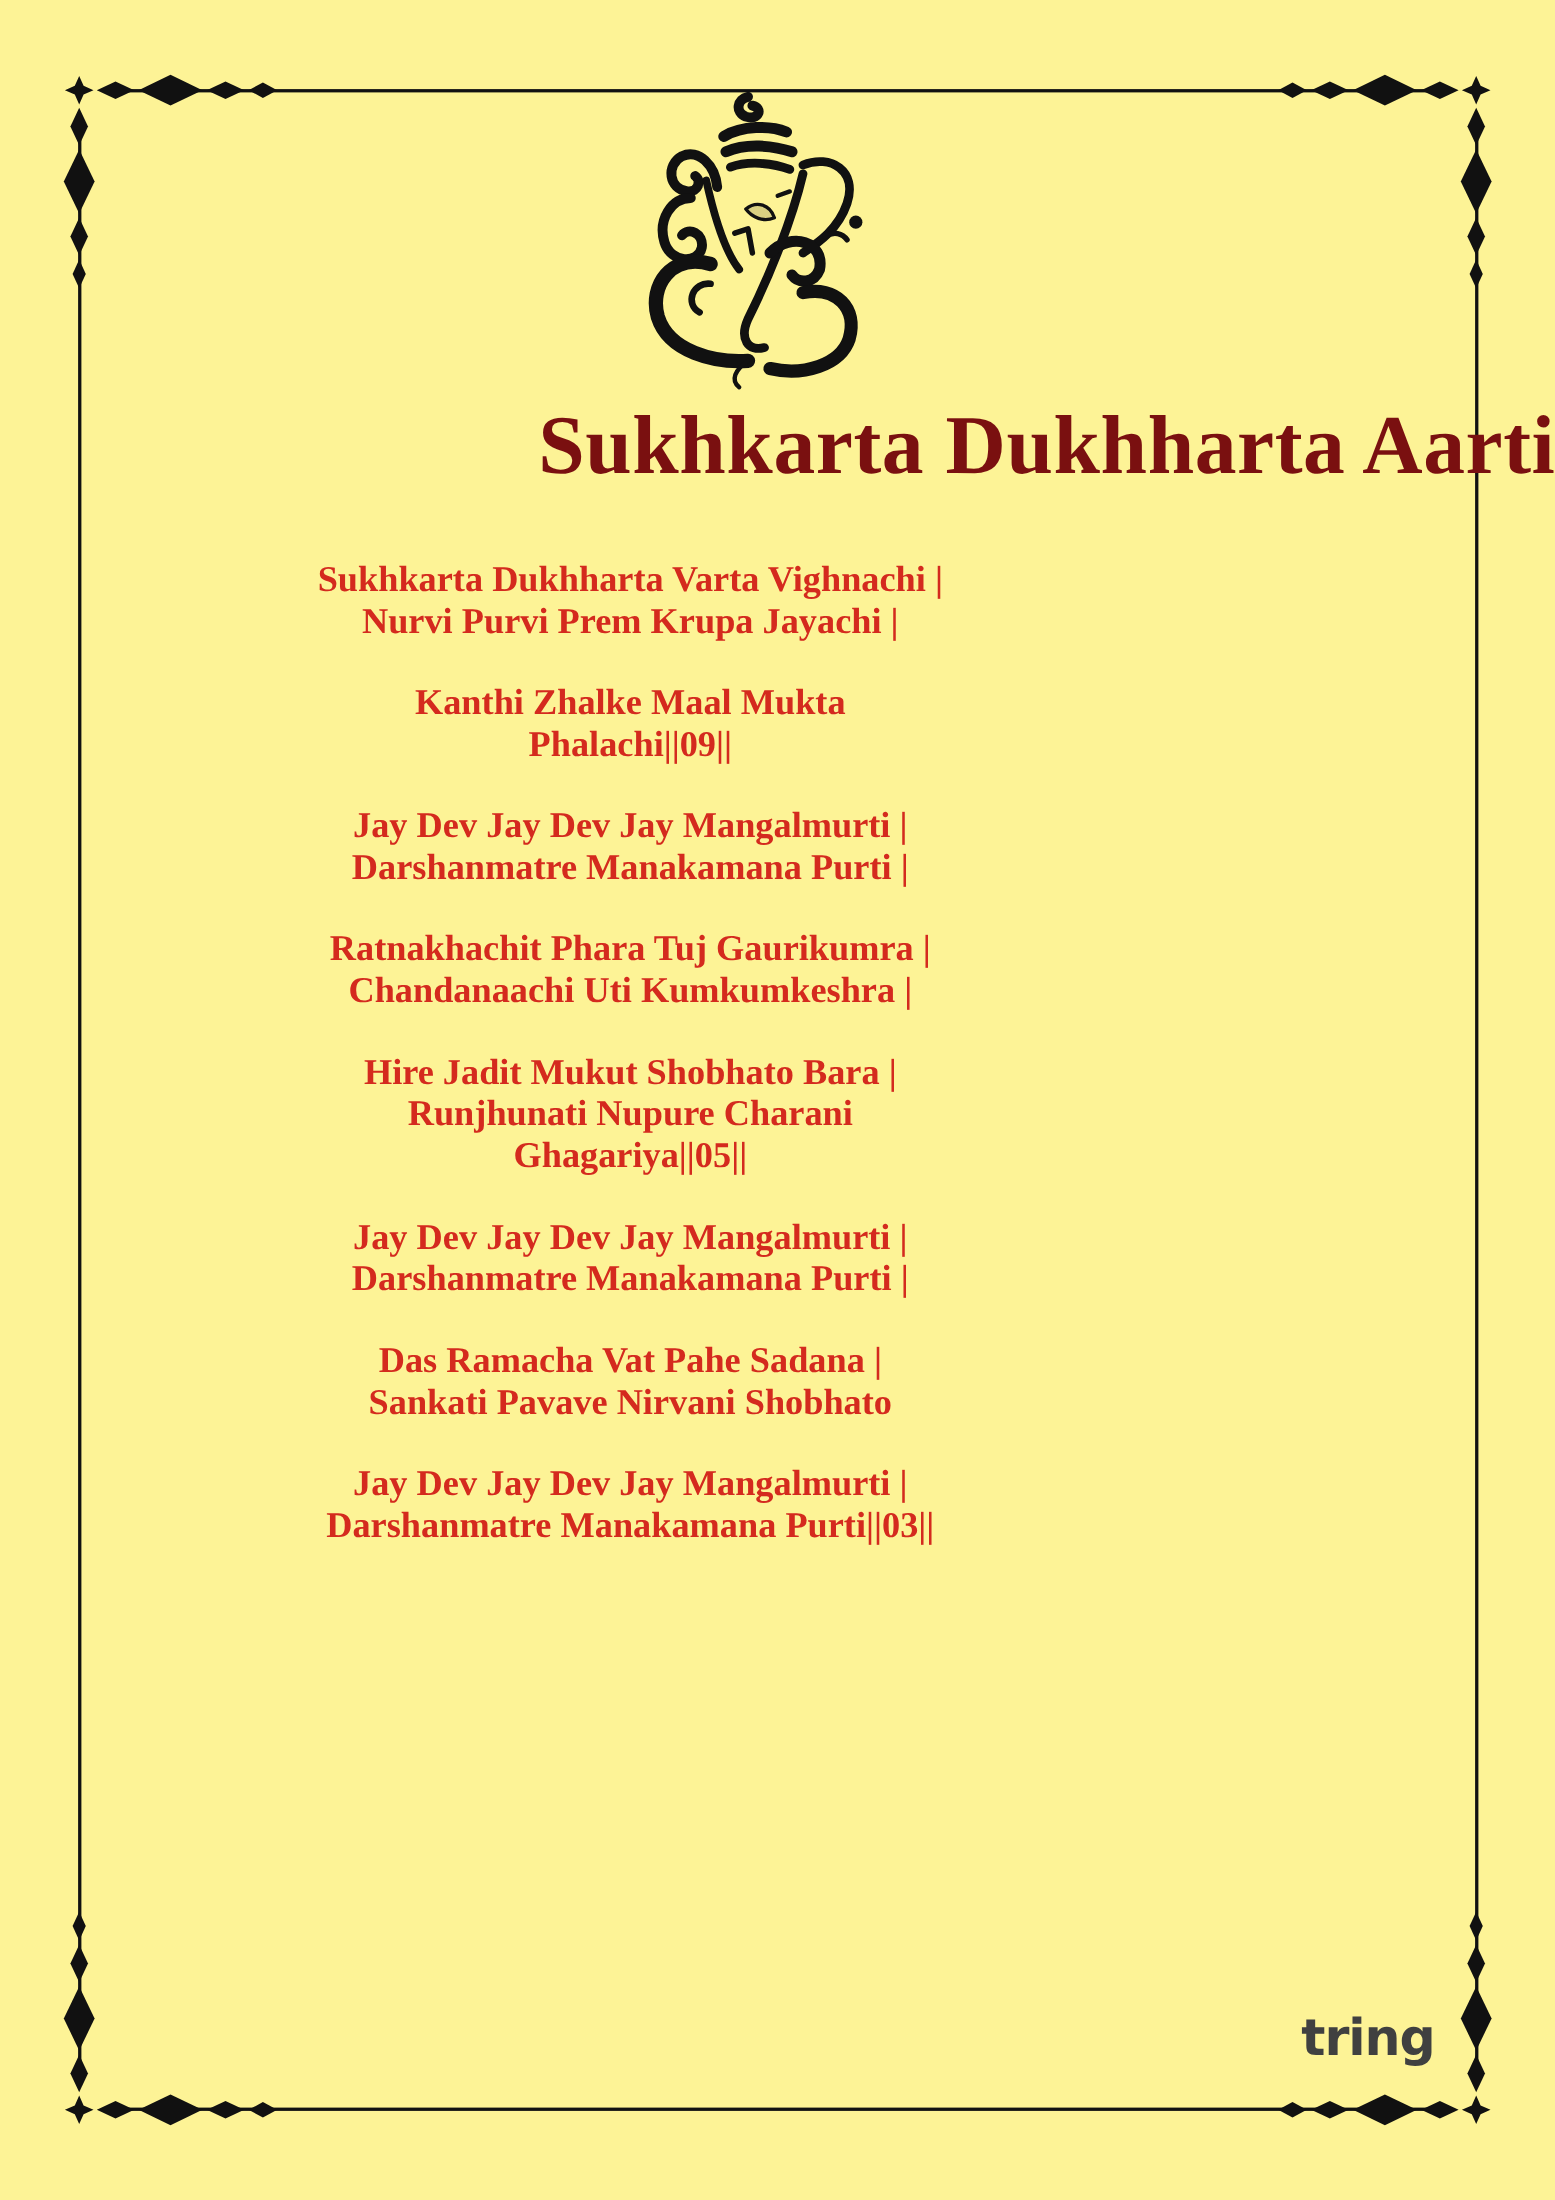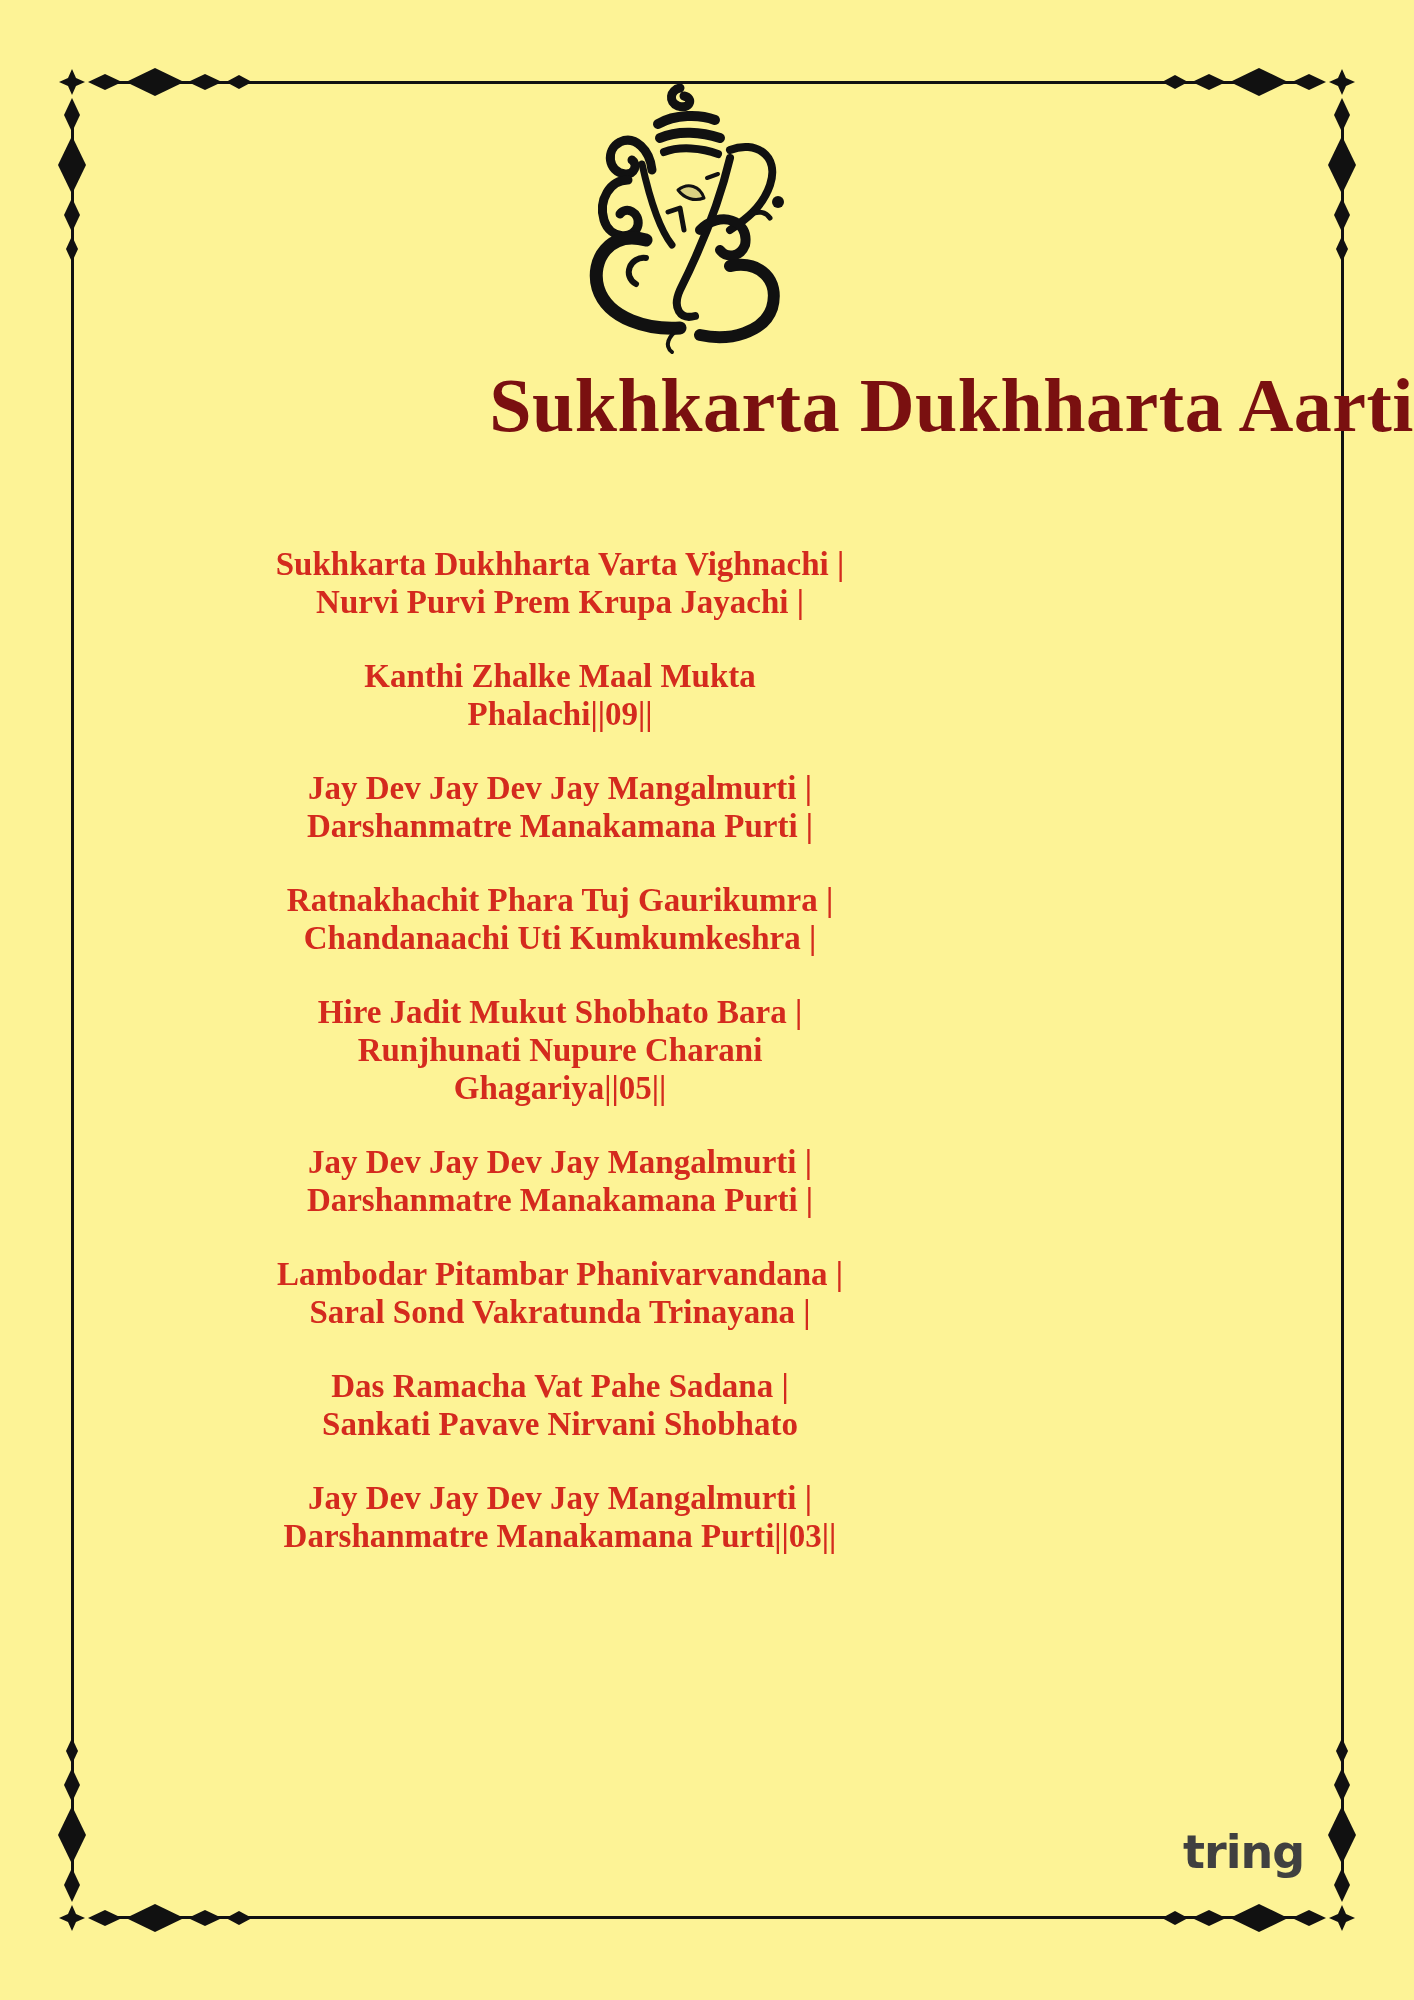--- a/index.html
+++ b/index.html
@@ -53,30 +53,29 @@
       font-family: "Liberation Serif", "DejaVu Serif", serif;
       font-weight: bold;
       font-size: 76px;
       line-height: 90px;
       letter-spacing: 0.5px;
       margin: 0;
     }
 
     .verses {
       position: absolute;
-      left: 0;
+      left: 13px;
       width: 1120px;
       top: 508px;
       text-align: center;
       color: #d42a1e;
       font-family: "Liberation Serif", "DejaVu Serif", serif;
       font-weight: bold;
       font-size: 33px;
       line-height: 38px;
-      margin-top: 37px;
     }
     .stanza {
       margin: 0 0 36px 0;
     }
     .verse-line {
       display: block;
       white-space: pre;
     }
 
     .brand-logo {
@@ -219,24 +218,20 @@
   <div class="stanza">
     <span class="verse-line">Hire Jadit Mukut Shobhato Bara |</span>
     <span class="verse-line">Runjhunati Nupure Charani</span>
     <span class="verse-line">Ghagariya||05||</span>
   </div>
   <div class="stanza">
     <span class="verse-line">Jay Dev Jay Dev Jay Mangalmurti |</span>
     <span class="verse-line">Darshanmatre Manakamana Purti |</span>
   </div>
   <div class="stanza">
-    <span class="verse-line">Lambodar Pitambar Phanivarvandana |</span>
-    <span class="verse-line">Saral Sond Vakratunda Trinayana |</span>
-  </div>
-  <div class="stanza">
     <span class="verse-line">Das Ramacha Vat Pahe Sadana |</span>
     <span class="verse-line">Sankati Pavave Nirvani Shobhato</span>
   </div>
   <div class="stanza">
     <span class="verse-line">Jay Dev Jay Dev Jay Mangalmurti |</span>
     <span class="verse-line">Darshanmatre Manakamana Purti||03||</span>
   </div>
 </div>
 
 <div class="brand-logo">tring</div>

